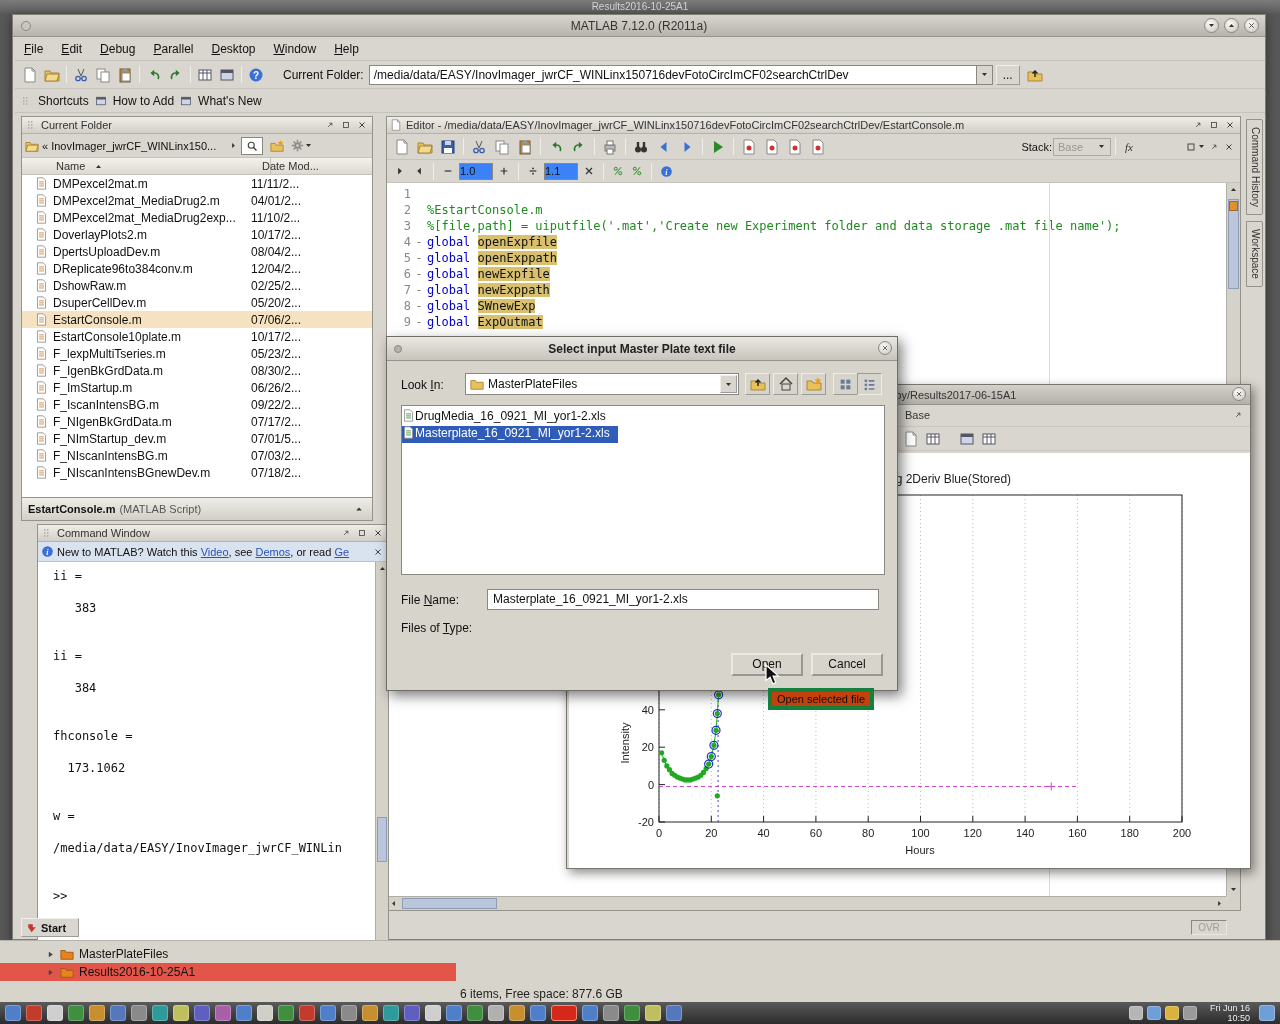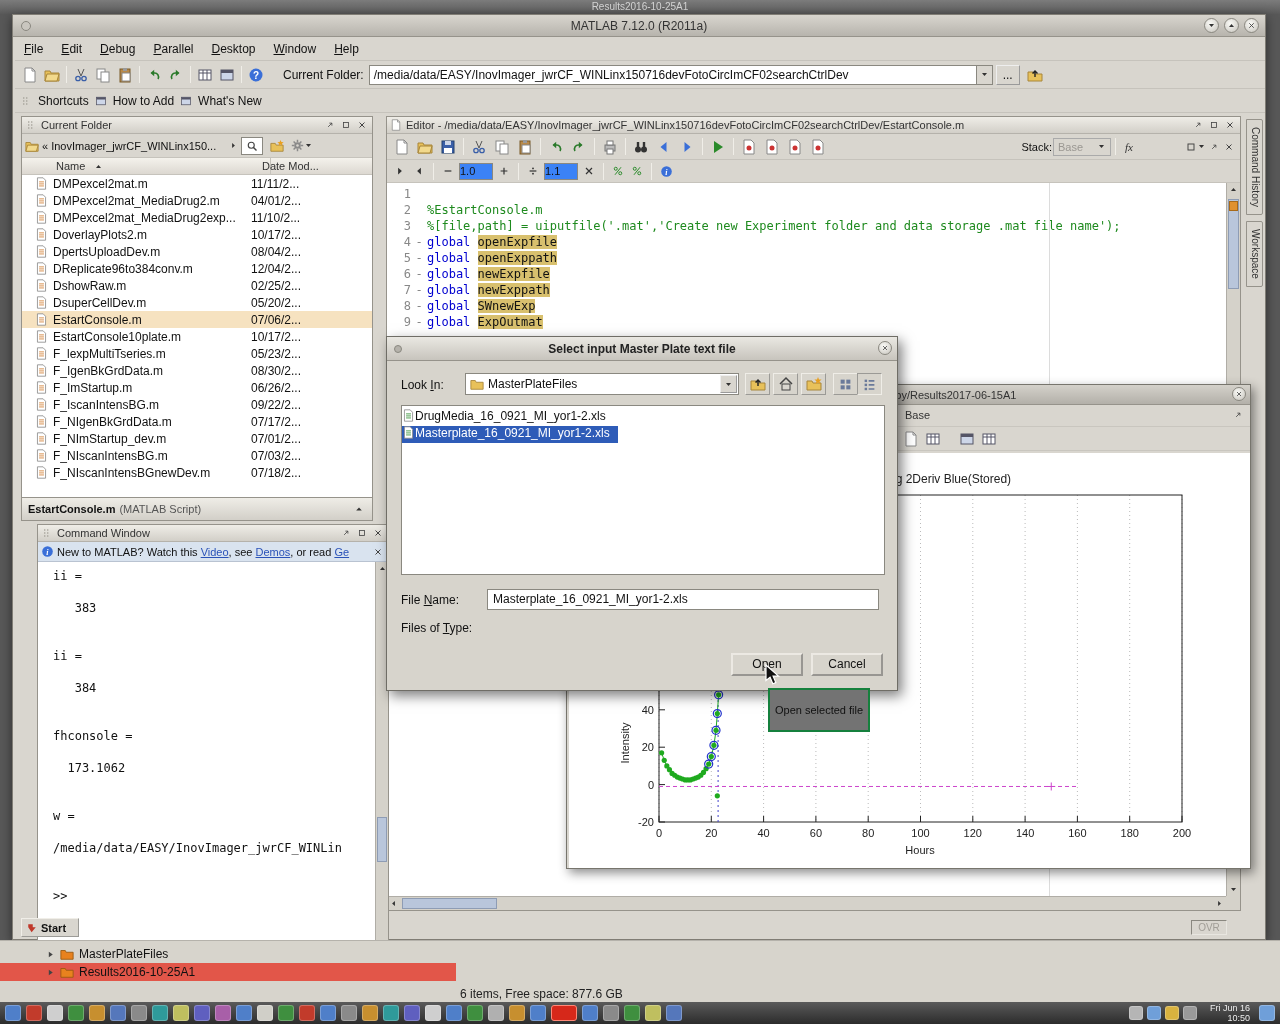--- a/index.html
+++ b/index.html
@@ -111,21 +111,21 @@
 #dlg-list{position:absolute;left:14px;top:68px;width:484px;height:170px;background:#fff;border:1px solid #8a8880;padding-top:3px;font-size:12px}
 .dlg-row{height:17px;display:flex;align-items:flex-start;width:max-content;padding-right:8px}
 .dlg-row.sel{background:var(--sel);color:#fff}
 #dl-fname{left:14px;top:256px}
 #dlg-fname{position:absolute;left:100px;top:252px;width:392px;height:21px;background:#fff;border:1px solid #8a8880;line-height:19px;padding:0 5px}
 #dl-ftype{left:14px;top:284px}
 #dlg-ftype{position:absolute;left:100px;top:280px;width:392px;height:21px;background:#fff;border:1px solid #8a8880;display:flex;align-items:center;padding:0 1px 0 5px}
 #dlg-ftype .val{flex:1}
 .pbtn{position:absolute;top:316px;width:72px;height:23px;border:2px outset #ece9e3;background:#d7d4cc;font-size:12px;text-align:center;line-height:19px}
 #dlg-open{left:344px}#dlg-cancel{left:424px}
-#tooltip{position:absolute;left:755px;top:673px;background:#737373;border:2px solid #15803d;font-size:11px;padding:14px 5px;z-index:7;white-space:nowrap}
+#tooltip{position:absolute;left:755px;top:673px;background:#c2410c;border:4px solid #15803d;font-size:11px;padding:1px 5px;z-index:7;white-space:nowrap}
 #cursor{position:absolute;left:752px;top:649px;width:17px;height:23px;z-index:9}
 #fmstrip{position:absolute;left:0;top:940px;width:1280px;height:62px;background:#d7d4cc;border-top:1px solid #b5b2ab}
 #fmrows{position:absolute;left:0;top:4px}
 .fm-row{height:18px;display:flex;align-items:center;gap:5px;padding-left:46px;font-size:12px;width:456px}
 .fm-row.sel{background:var(--red)}
 #fmstatus{position:absolute;left:460px;top:46px;font-size:12px;color:#222}
 #taskbar{position:absolute;left:0;top:1002px;width:1280px;height:22px;background:linear-gradient(#5a5a5a,#2c2c2c);display:flex;align-items:center;gap:5px;padding:0 5px}
 .tico{width:16px;height:16px;border-radius:3px;flex:none;border:1px solid rgba(255,255,255,.25)}
 .tico.active{width:26px;border:1px solid #ff8877}
 #ttray{display:flex;gap:4px;margin-left:auto}
@@ -946,21 +946,21 @@
           <span class="cfd">07/17/2...</span>
         </div>
         <div class="cf-row">
           <span class="ic ic13">
             <svg xmlns="http://www.w3.org/2000/svg" viewBox="0 0 16 16">
               <path d="M3 1h7l3 3v11H3z" fill="#fff" stroke="#888"></path>
               <path d="M5 6h6M5 8.5h6M5 11h6" stroke="#d07a2a"></path>
             </svg>
           </span>
           <span class="cfn">F_NImStartup_dev.m</span>
-          <span class="cfd">07/01/2...</span>
+          <span class="cfd">07/01/5...</span>
         </div>
         <div class="cf-row">
           <span class="ic ic13">
             <svg xmlns="http://www.w3.org/2000/svg" viewBox="0 0 16 16">
               <path d="M3 1h7l3 3v11H3z" fill="#fff" stroke="#888"></path>
               <path d="M5 6h6M5 8.5h6M5 11h6" stroke="#d07a2a"></path>
             </svg>
           </span>
           <span class="cfn">F_NIscanIntensBG.m</span>
           <span class="cfd">07/03/2...</span>

